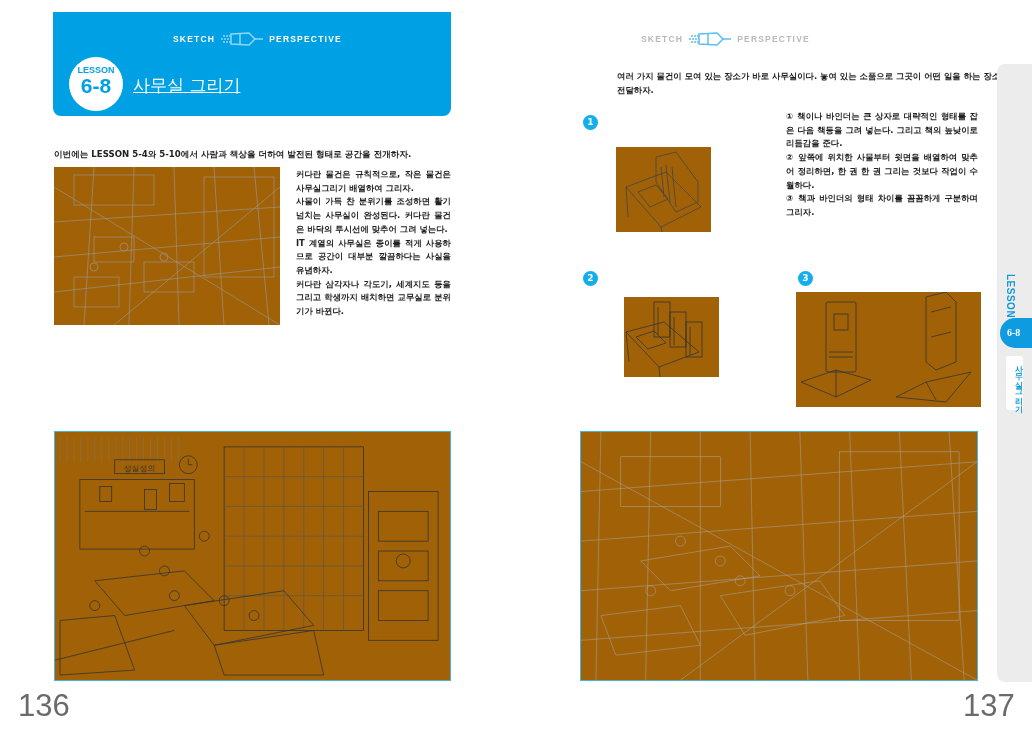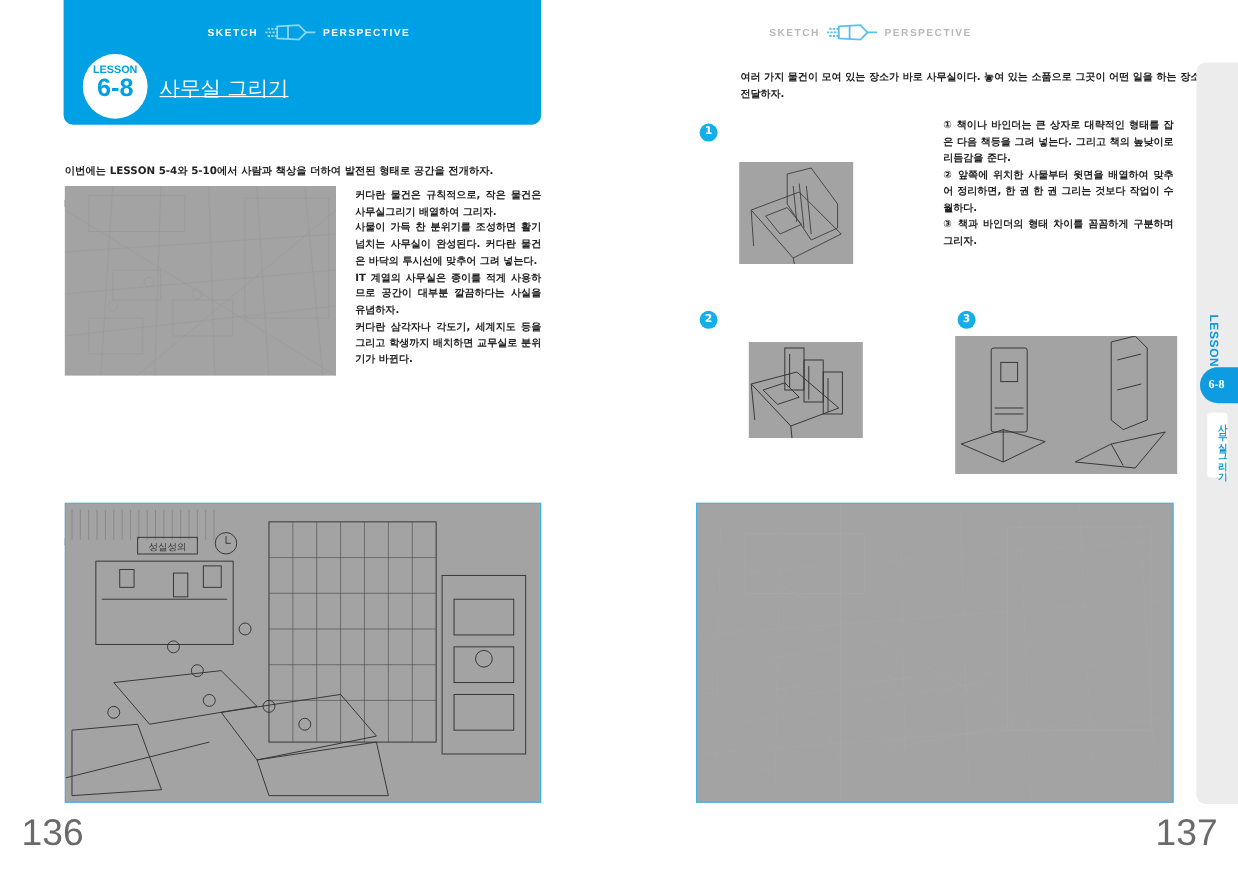--- a/index.html
+++ b/index.html
@@ -1,19 +1,19 @@
 <!DOCTYPE html>
 <html><head>
 <meta charset="utf-8">
 <style>
   * { box-sizing: border-box; margin: 0; padding: 0; }
   html, body { width: 1032px; height: 729px; background: #ffffff; overflow: hidden; }
   body { position: relative; font-family: "DejaVu Sans", "Liberation Sans", sans-serif; color: #1a1a1a; }
 
-  .page { position: absolute; top: 0; height: 589px; }
+  .page { position: absolute; top: 12px; height: 589px; }
   .page-left { left: 0; width: 516px; }
   .page-right { left: 516px; width: 516px; }
 
   
   .lesson-header {
     position: absolute; left: 53px; top: 0; width: 398px; height: 104px;
     background: #00a0e4; border-radius: 0 0 8px 8px;
   }
   .series-logo { position: absolute; display: flex; align-items: center; gap: 6px;
     font-family: "Liberation Sans", sans-serif; font-weight: bold; font-size: 8.5px; letter-spacing: 1.2px; }
@@ -32,21 +32,21 @@
   .pill {
     position: absolute; height: 15px; padding: 0 6px; border-radius: 5px;
     background: #0f172a; color: #ffffff; font-size: 9px; font-weight: bold; line-height: 15px; margin-top: 44px;
   }
 
   .intro { position: absolute; left: 54px; top: 137px; font-size: 8.6px; font-weight: bold; color: #222; }
 
   .body-text { position: absolute; font-size: 8.4px; font-weight: bold; line-height: 13.7px; color: #222; text-align: justify; }
   .body-text p { margin: 0; }
 
-  .sketch { position: absolute; overflow: hidden; background: #a3a3a3; }
+  .sketch { position: absolute; overflow: hidden; background: #a16207; }
   .sketch svg { display: block; width: 100%; height: 100%; }
 
   .framed { border: 1px solid #41b6e6; }
 
   .num-circle {
     position: absolute; width: 15px; height: 15px; border-radius: 50%;
     background: #14aeea; color: #fff; font-size: 9px; font-weight: bold; text-align: center; line-height: 15px;
   }
 
   .page-number { position: absolute; top: 676px; font-family: "Liberation Sans", sans-serif; font-size: 31px; color: #6a6a6a; font-weight: normal; }

